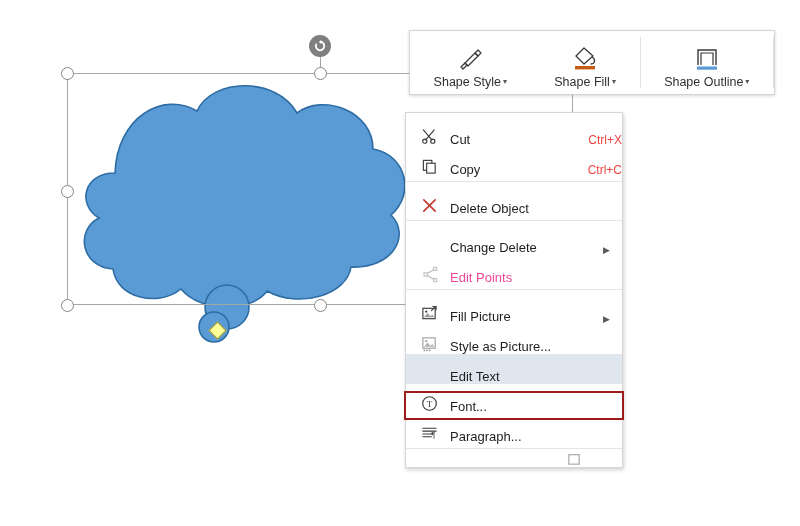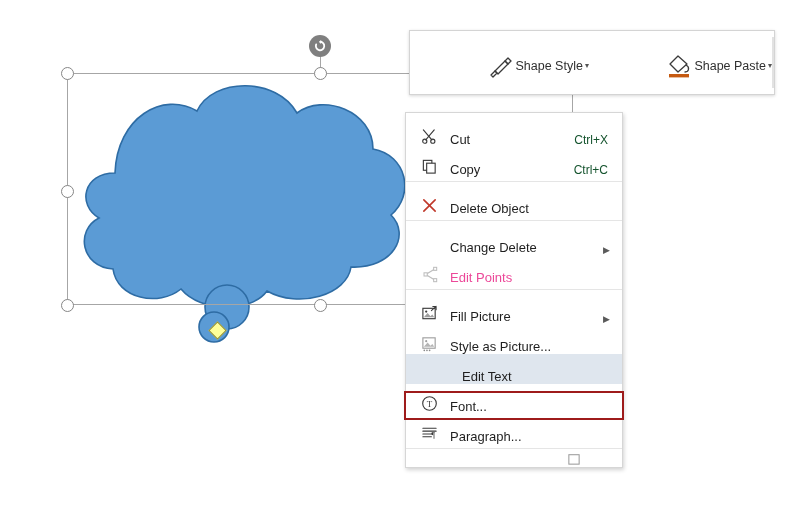--- a/index.html
+++ b/index.html
@@ -86,23 +86,23 @@
     background: #ffffff;
     border: 1px solid #d4d4d4;
     box-shadow: 0 1px 3px rgba(0,0,0,0.16);
     display: flex;
     align-items: stretch;
     box-sizing: border-box;
   }
   .tb-btn {
     flex: 1 1 auto;
     display: flex;
-    flex-direction: row;
+    flex-direction: column;
     align-items: center;
-    justify-content: flex-end;
+    justify-content: center;
     padding-top: 6px;
     cursor: default;
     position: relative;
   }
   .tb-btn .tb-ico {
     height: 32px;
     display: flex;
     align-items: center;
     justify-content: center;
   }
@@ -155,38 +155,36 @@
     align-items: center;
     justify-content: center;
   }
   .menu-item .mi-label {
     flex: 1 1 auto;
     padding-left: 8px;
     white-space: nowrap;
   }
   .menu-item .mi-accel {
     font-size: 12px;
-    color: #14532d;
-    padding-right: 14px;
+    color: #ef4444;
     white-space: nowrap;
   }
   .menu-item .mi-arrow {
     font-size: 9px;
     color: #5a5a5a;
     padding-right: 12px;
   }
   .menu-item.disabled .mi-label { color: #ec4899; }
   .menu-sep {
     height: 1px;
     background: #e5e5e5;
     margin: 4px 0;
   }
   .menu-item.highlighted {
     background: #dfe6ee;
-    gap: 12px;
   }
   .menu-item.highlighted .mi-label {
     padding-left: 8px;
   }
   
   #edit-text-annotation {
     position: absolute;
     left: 404px;
     top: 391px;
     width: 220px;
@@ -276,26 +274,38 @@
     <div class="tb-btn">
       <span class="tb-ico">
         <svg width="30" height="30" viewBox="0 0 30 30" aria-hidden="true">
           <path d="M14 5 L23 13 L14 21 L6 13 Z" fill="none" stroke="#3a3a3a" stroke-width="1.3" stroke-linejoin="round"></path>
           <path d="M14 5 L14 21" fill="none" stroke="#3a3a3a" stroke-width="0"></path>
           <path d="M22 14 C26 16, 25 21, 21 21" fill="none" stroke="#3a3a3a" stroke-width="1.3" stroke-linecap="round"></path>
           <rect x="5" y="23" width="20" height="3.4" fill="#c55a11"></rect>
         </svg>
       </span>
       <span class="tb-lbl">
-        <span>Shape Paste</span><span class="tb-caret">▾</span>
+        <span>Shape Fill</span><span class="tb-caret">▾</span>
       </span>
     </div>
 
     <div class="tb-sep"></div>
 
+    <div class="tb-btn">
+      <span class="tb-ico">
+        <svg width="30" height="30" viewBox="0 0 30 30" aria-hidden="true">
+          <path d="M6 22 L6 7 L24 7 L24 22" fill="none" stroke="#3a3a3a" stroke-width="1.4"></path>
+          <path d="M9 22 L9 10 L21 10 L21 22" fill="none" stroke="#3a3a3a" stroke-width="1.2"></path>
+          <rect x="5" y="23.5" width="20" height="3.2" fill="#5b9bd5"></rect>
+        </svg>
+      </span>
+      <span class="tb-lbl">
+        <span>Shape Outline</span><span class="tb-caret">▾</span>
+      </span>
+    </div>
 
     <div class="tb-sep"></div>
 
   </div>
 
   <div id="context-menu">
 
     <div class="menu-item">
       <span class="mi-ico">
         <svg width="17" height="17" viewBox="0 0 18 18" aria-hidden="true">

